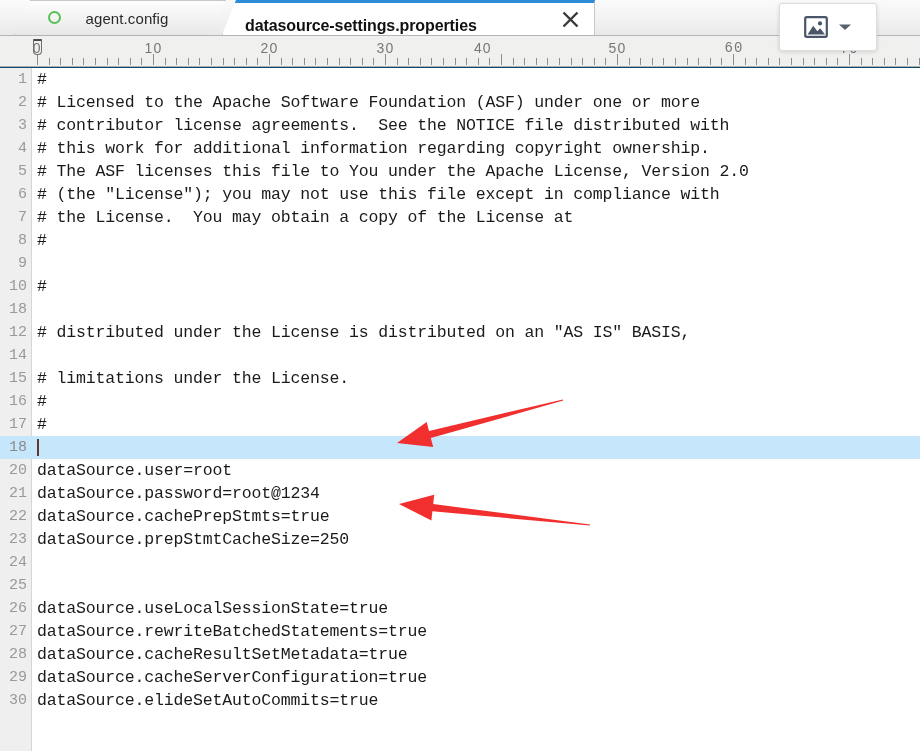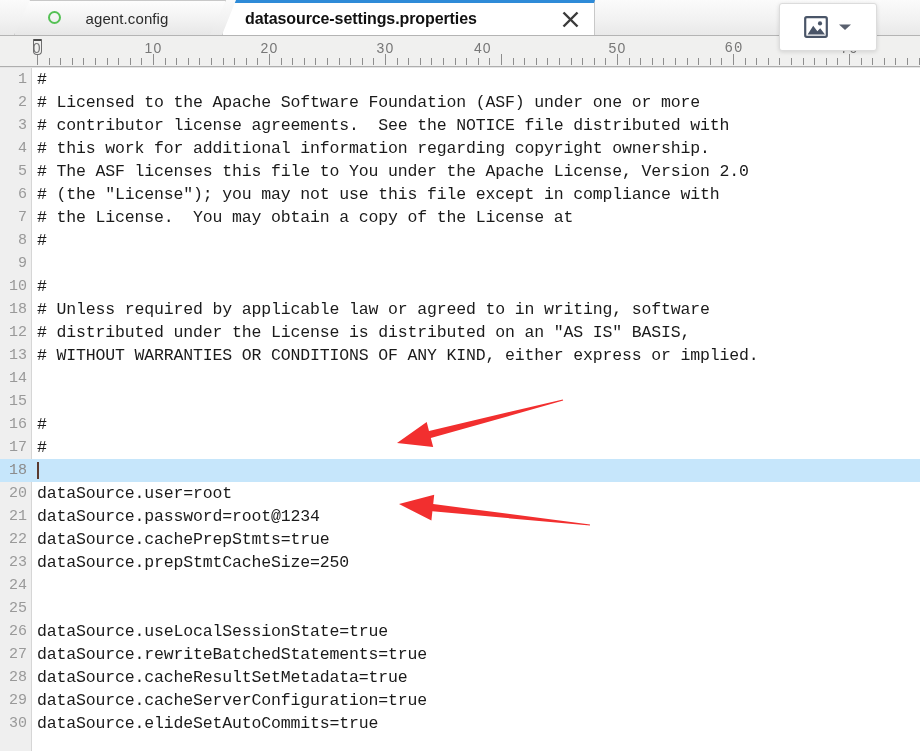--- a/index.html
+++ b/index.html
@@ -12,21 +12,21 @@
     width: 920px;
     height: 751px;
     overflow: hidden;
     font-family: "Liberation Sans", sans-serif;
     -webkit-font-smoothing: antialiased;
   }
   .app {
     position: relative;
     width: 920px;
     height: 751px;
-    background: #e5e5e5;
+    background: #0c4a6e;
   }
 
   
   .tabbar {
     position: absolute;
     left: 0; top: 0;
     width: 920px;
     height: 36px;
     background: linear-gradient(to bottom, #fbfbfb 0%, #f1f1f1 60%, #e9e9e9 100%);
     border-bottom: 1px solid #b4b4b4;
@@ -71,20 +71,21 @@
   }
   .tab-active {
     left: 222px;
     width: 373px;
     background: #ffffff;
     border: 1px solid #c8c8c8;
     border-bottom: none;
     border-top: 3px solid #2e8bd8;
     clip-path: polygon(14px 0, 100% 0, 100% 100%, 0 100%);
     padding-left: 22px;
+    align-items: flex-end;
   }
   .tab-active .tab-label {
     font-size: 16px;
     font-weight: bold;
     color: #111111;
     letter-spacing: -0.1px;
   }
   .tab-close {
     position: absolute;
     left: 558px;
@@ -363,25 +364,24 @@
         <div class="row"><span class="ln">1</span><span class="src">#</span></div>
         <div class="row"><span class="ln">2</span><span class="src"># Licensed to the Apache Software Foundation (ASF) under one or more</span></div>
         <div class="row"><span class="ln">3</span><span class="src"># contributor license agreements.  See the NOTICE file distributed with</span></div>
         <div class="row"><span class="ln">4</span><span class="src"># this work for additional information regarding copyright ownership.</span></div>
         <div class="row"><span class="ln">5</span><span class="src"># The ASF licenses this file to You under the Apache License, Version 2.0</span></div>
         <div class="row"><span class="ln">6</span><span class="src"># (the "License"); you may not use this file except in compliance with</span></div>
         <div class="row"><span class="ln">7</span><span class="src"># the License.  You may obtain a copy of the License at</span></div>
         <div class="row"><span class="ln">8</span><span class="src">#</span></div>
         <div class="row"><span class="ln">9</span></div>
         <div class="row"><span class="ln">10</span><span class="src">#</span></div>
-        <div class="row"><span class="ln">18</span><span class="src"># Unless required by applicable law or agreed to in writing, software</span></div>
+        <div class="row"><span class="ln">18</span></div>
         <div class="row"><span class="ln">12</span><span class="src"># distributed under the License is distributed on an "AS IS" BASIS,</span></div>
-        <div class="row"><span class="ln">13</span><span class="src"># WITHOUT WARRANTIES OR CONDITIONS OF ANY KIND, either express or implied.</span></div>
         <div class="row"><span class="ln">14</span></div>
-        <div class="row"><span class="ln">15</span></div>
+        <div class="row"><span class="ln">15</span><span class="src"># limitations under the License.</span></div>
         <div class="row"><span class="ln">16</span><span class="src">#</span></div>
         <div class="row"><span class="ln">17</span><span class="src">#</span></div>
         <div class="row current"><span class="ln">18</span><span class="src"></span><span class="cursor"></span></div>
         <div class="row"><span class="ln">20</span><span class="src">dataSource.user=root</span></div>
         <div class="row"><span class="ln">21</span><span class="src">dataSource.password=root@1234</span></div>
         <div class="row"><span class="ln">22</span><span class="src">dataSource.cachePrepStmts=true</span></div>
         <div class="row"><span class="ln">23</span><span class="src">dataSource.prepStmtCacheSize=250</span></div>
         <div class="row"><span class="ln">24</span></div>
         <div class="row"><span class="ln">25</span></div>
         <div class="row"><span class="ln">26</span><span class="src">dataSource.useLocalSessionState=true</span></div>

